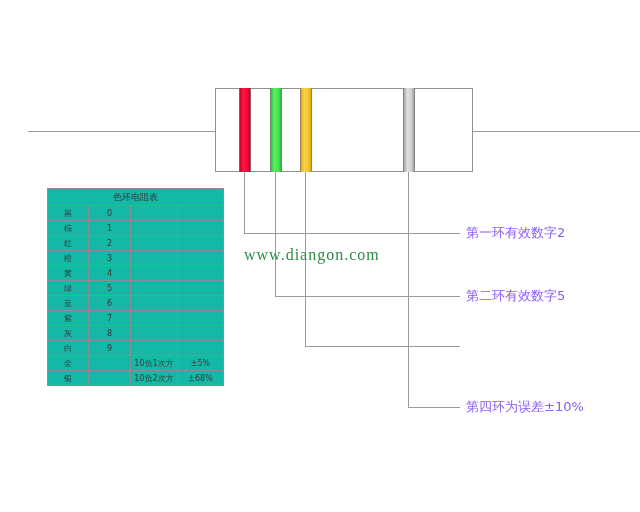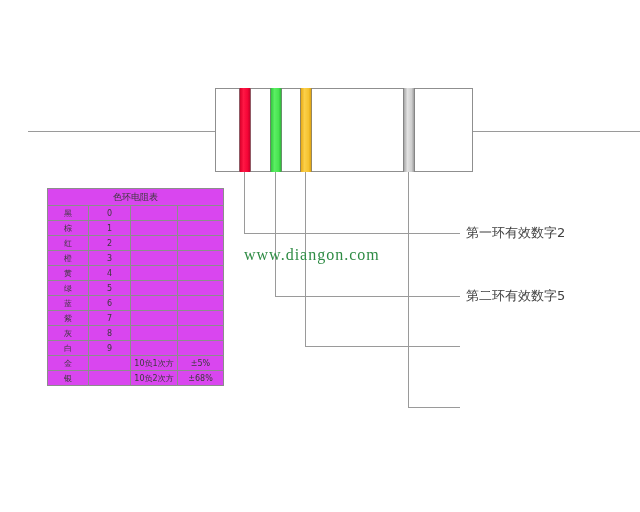--- a/index.html
+++ b/index.html
@@ -79,21 +79,21 @@
 
   #leader-v-4 { left: 408px; top: 172px; height: 235px; }
   #leader-h-4 { left: 408px; top: 407px; width: 52px; }
 
   
   .callout-label {
     position: absolute;
     left: 466px;
     font-family: "DejaVu Sans", "Liberation Sans", sans-serif;
     font-size: 13px;
-    color: #404040;
+    color: #8b5cf6;
     white-space: nowrap;
     line-height: 1;
   }
   #callout-label-1 { top: 226px; }
   #callout-label-2 { top: 289px; }
   #callout-label-3 { top: 339px; }
   #callout-label-4 { top: 400px; }
 
   
   #watermark {
@@ -110,21 +110,21 @@
   
   #color-code-table {
     position: absolute;
     left: 47px;
     top: 188px;
     width: 176px;
     border-collapse: collapse;
     table-layout: fixed;
     font-family: "DejaVu Sans", "Liberation Sans", sans-serif;
     color: #3a3a3a;
-    background: #d946ef;
+    background: #14b8a6;
   }
   #color-code-table td,
   #color-code-table th {
     border: 1px solid #8c8c8c;
     text-align: center;
     vertical-align: middle;
     padding: 0;
     font-weight: normal;
   }
   #color-code-table .title-cell {
@@ -166,20 +166,21 @@
   <div id="leader-h-1" class="leader-h"></div>
   <div id="leader-v-2" class="leader-v"></div>
   <div id="leader-h-2" class="leader-h"></div>
   <div id="leader-v-3" class="leader-v"></div>
   <div id="leader-h-3" class="leader-h"></div>
   <div id="leader-v-4" class="leader-v"></div>
   <div id="leader-h-4" class="leader-h"></div>
 
   <div id="callout-label-1" class="callout-label">第一环有效数字2</div>
   <div id="callout-label-2" class="callout-label">第二环有效数字5</div>
+  <div id="callout-label-4" class="callout-label">第四环为误差±10%</div>
 
   <div id="watermark">www.diangon.com</div>
 
   <table id="color-code-table">
     <colgroup>
       <col class="c-color">
         <col class="c-value">
         <col class="c-mult">
         <col class="c-tol">
     </colgroup>

